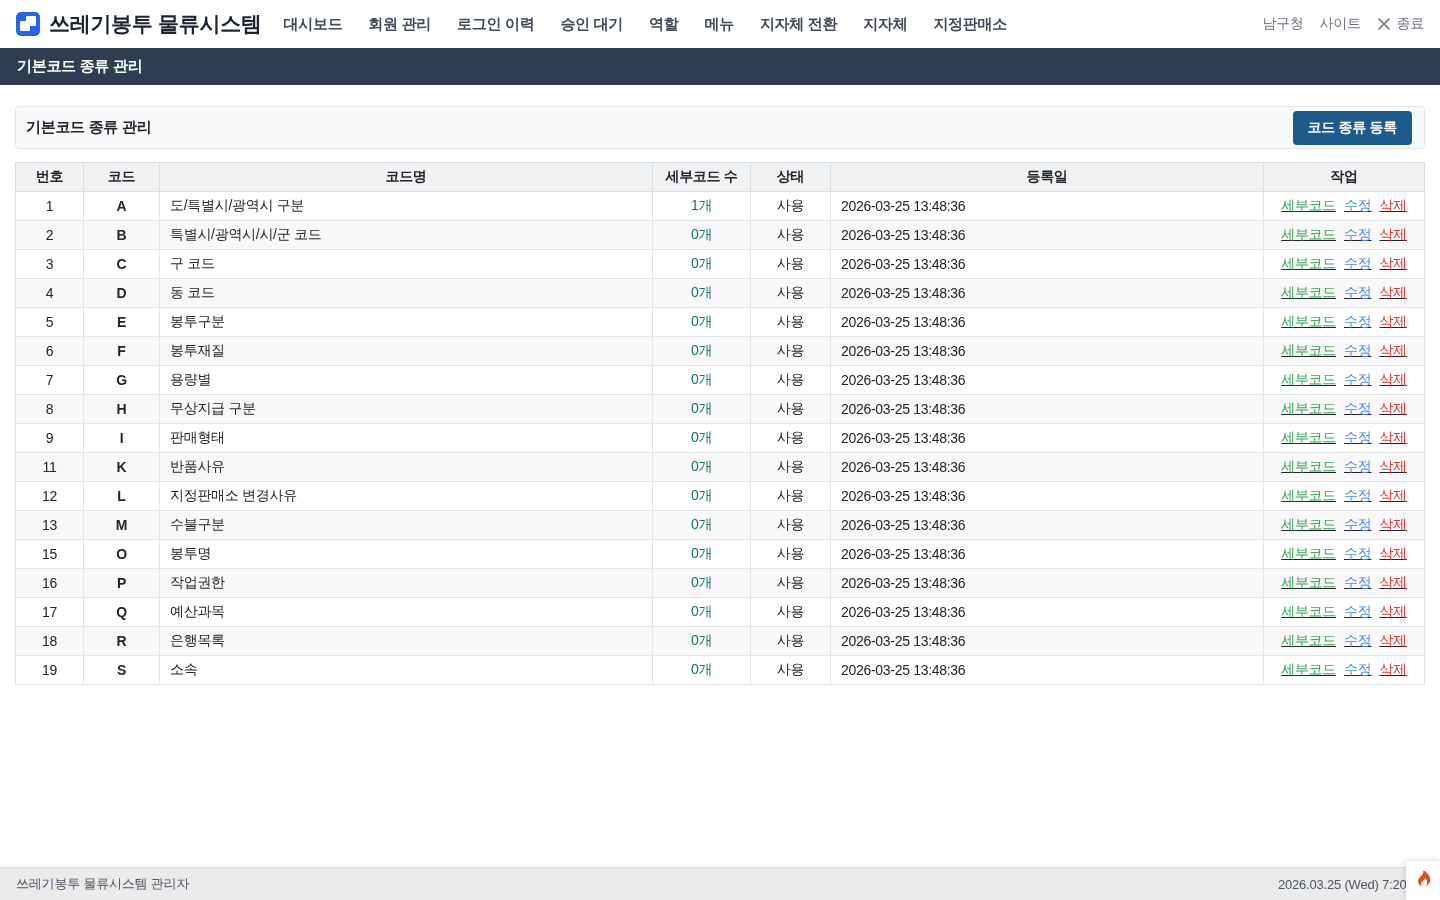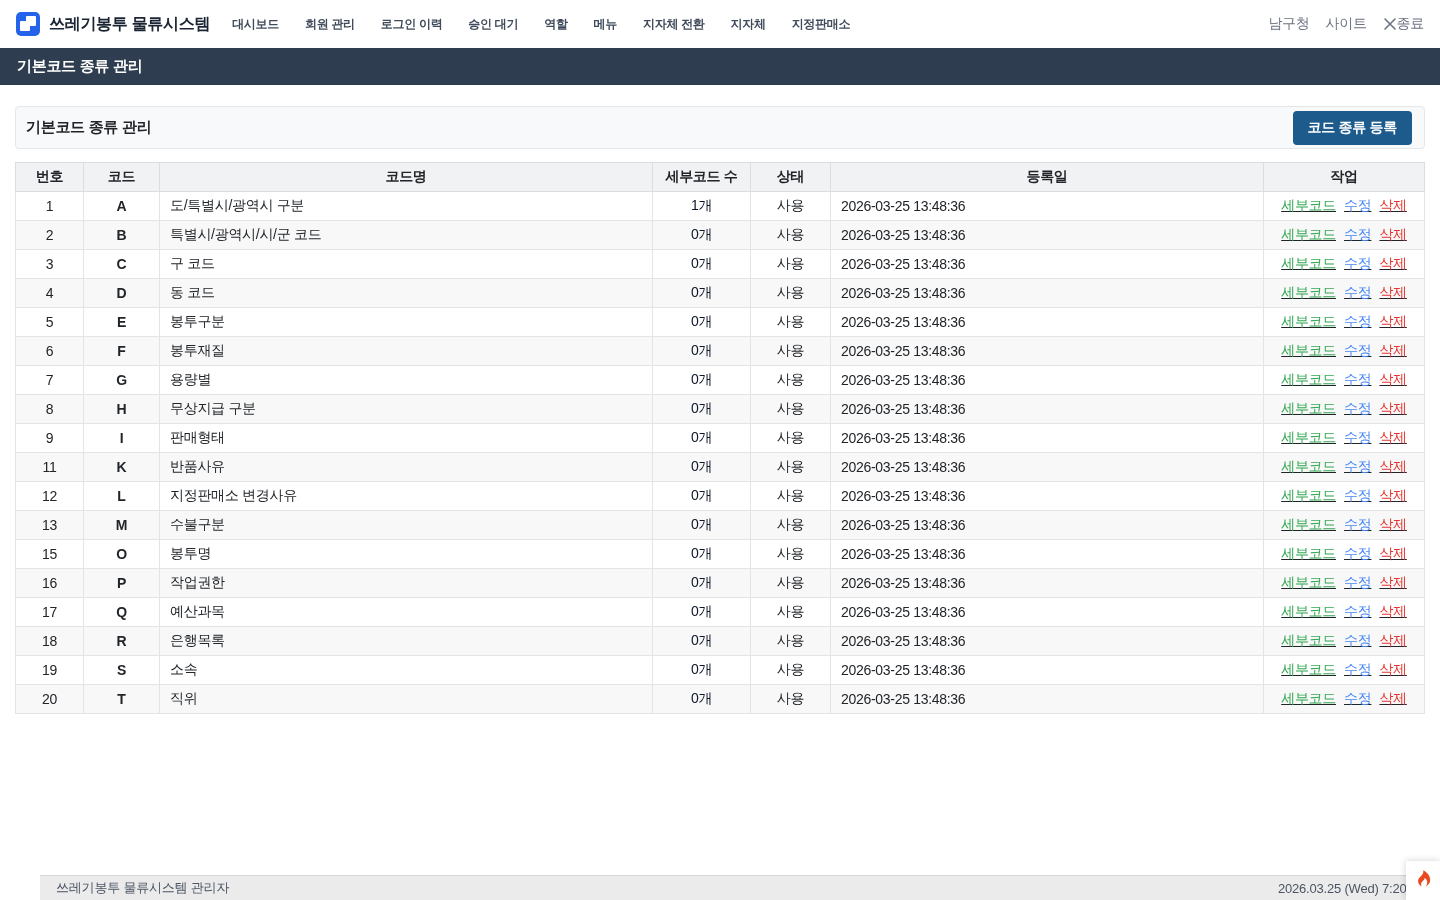--- a/index.html
+++ b/index.html
@@ -6,26 +6,26 @@
   html,body { width:1440px; height:900px; overflow:hidden; }
   body {
     font-family:"Liberation Sans","DejaVu Sans",sans-serif;
     background:#ffffff; color:#212529; position:relative;
   }
   
   .topbar { height:48px; display:flex; align-items:center; padding:0 16px; background:#fff; }
   .logo { width:24px; height:24px; background:#2563eb; border-radius:5px; position:relative; flex:0 0 auto; }
   .logo::before { content:""; position:absolute; left:4px; top:9px; width:10px; height:10px; background:#fff; border-radius:1px; }
   .logo::after  { content:""; position:absolute; left:10px; top:4px; width:10px; height:10px; background:#fff; border-radius:1px; }
-  .brand { font-size:16px; font-weight:700; color:#1a2433; margin-left:9px; letter-spacing:-0.3px; }
+  .brand { font-size:21px; font-weight:700; color:#1a2433; margin-left:9px; letter-spacing:-0.3px; }
   .nav { display:flex; gap:26px; margin-left:22px; }
-  .nav-item { font-size:12px; font-weight:600; color:#3f4a5a; cursor:pointer; letter-spacing:-0.3px; white-space:nowrap; }
+  .nav-item { font-size:15px; font-weight:600; color:#3f4a5a; cursor:pointer; letter-spacing:-0.3px; white-space:nowrap; }
   .top-right { margin-left:auto; display:flex; align-items:center; gap:16px; color:#6b7280; font-size:14px; letter-spacing:-0.3px; }
   .top-right .lnk { cursor:pointer; }
-  .exit { display:flex; align-items:center; cursor:pointer;text-align:center; }
+  .exit { display:flex; align-items:center; gap:6px; cursor:pointer;text-align:center; }
   .xicon { width:14px; height:14px; display:inline-block; }
   .xicon svg { display:block; }
   
   .page-header { height:37px; background:#2e3d4f; color:#fff; display:flex; align-items:center; padding:0 17px; font-size:15px; font-weight:700; letter-spacing:-0.3px; }
   
   .content { padding:0 15px; }
   .panel-head {
     margin-top:21px; height:43px; background:#f8f9fa; border:1px solid #e4e7ea; border-radius:4px;
     display:flex; align-items:center; justify-content:space-between; padding:0 12px 0 10px;
   }
@@ -38,32 +38,31 @@
   table { width:100%; border-collapse:collapse; margin-top:13px; font-size:14px; table-layout:fixed; }
   thead th {
     background:#f1f2f3; font-weight:700; color:#212529; text-align:center;
     border:1px solid #d9dee2; padding:5px 8px; height:27px; letter-spacing:-0.3px;
   }
   tbody td { border:1px solid #e2e5e8; border-top:1px solid #e6e8ea; padding:5px 10px; height:29px; color:#212529; letter-spacing:-0.3px; }
   tbody tr:nth-child(even) { background:#f8f8f8; }
   tbody tr.hl { background:#dbedf8; }
   td.c { text-align:center; }
   td.code { text-align:center; font-weight:700; }
-  td.count a { color:#0f172a; text-decoration:none; cursor:pointer; }
+  td.count a { color:#0f766e; text-decoration:none; cursor:pointer; }
   td.actions { text-align:center; white-space:nowrap;text-decoration:underline; }
   td.actions a { text-decoration:none; margin:0 4px; cursor:pointer; }
   a.a-detail { color:#34a853; }
   a.a-edit   { color:#4285f4; }
   a.a-del    { color:#e3342f; }
   
   .footer {
-    position:absolute; left:0; right:0; bottom:0; height:25px; background:#ebebeb; border-top:1px solid #d6d6d6;
+    position:absolute; left:0; right:0; bottom:0; height:33px; background:#ebebeb; border-top:1px solid #d6d6d6;
     display:flex; align-items:center; justify-content:space-between; padding:0 16px; font-size:13px; color:#4b5563;
     letter-spacing:-0.2px;
-    margin-left:40px;
   }
   .flame-box {
     position:absolute; right:0; bottom:0; width:34px; height:39px; background:#fff;
     box-shadow:0 0 7px rgba(0,0,0,.18); display:flex; align-items:center; justify-content:center; z-index:5; cursor:pointer;
   }
   .flame-box svg { width:20px; height:20px; }
 </style>
 </head>
 <body>
 
@@ -274,29 +273,20 @@
         </tr>
         <tr>
           <td class="c">19</td>
           <td class="code">S</td>
           <td>소속</td>
           <td class="count c"><a class="">0개</a></td>
           <td class="c">사용</td>
           <td>2026-03-25 13:48:36</td>
           <td class="actions"><a class="a-detail">세부코드</a><a class="a-edit">수정</a><a class="a-del">삭제</a></td>
         </tr>
-        <tr>
-          <td class="c">20</td>
-          <td class="code">T</td>
-          <td>직위</td>
-          <td class="count c"><a class="">0개</a></td>
-          <td class="c">사용</td>
-          <td>2026-03-25 13:48:36</td>
-          <td class="actions"><a class="a-detail">세부코드</a><a class="a-edit">수정</a><a class="a-del">삭제</a></td>
-        </tr>
       </tbody>
   </table>
 
 </div>
 
 <div class="footer">
   <span>쓰레기봉투 물류시스템 관리자</span>
   <span>2026.03.25 (Wed) 7:20:22</span>
 </div>
 <div class="flame-box">

